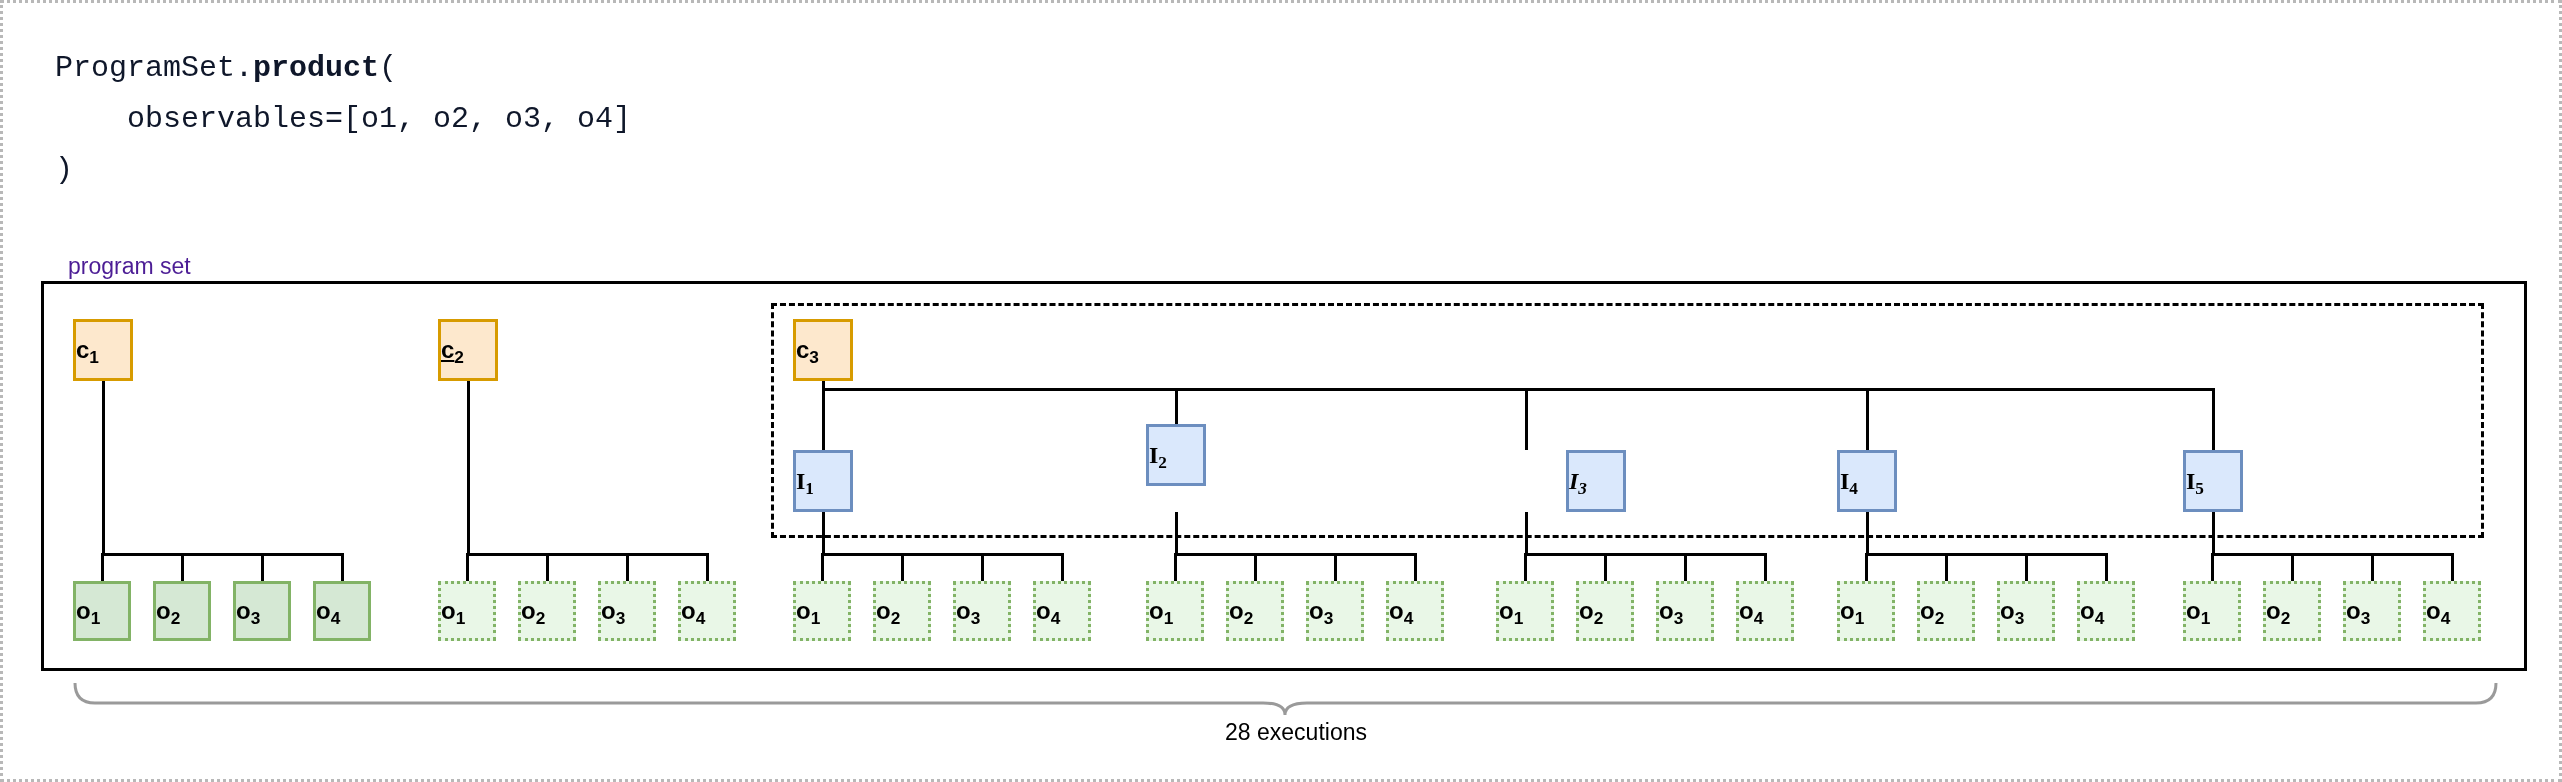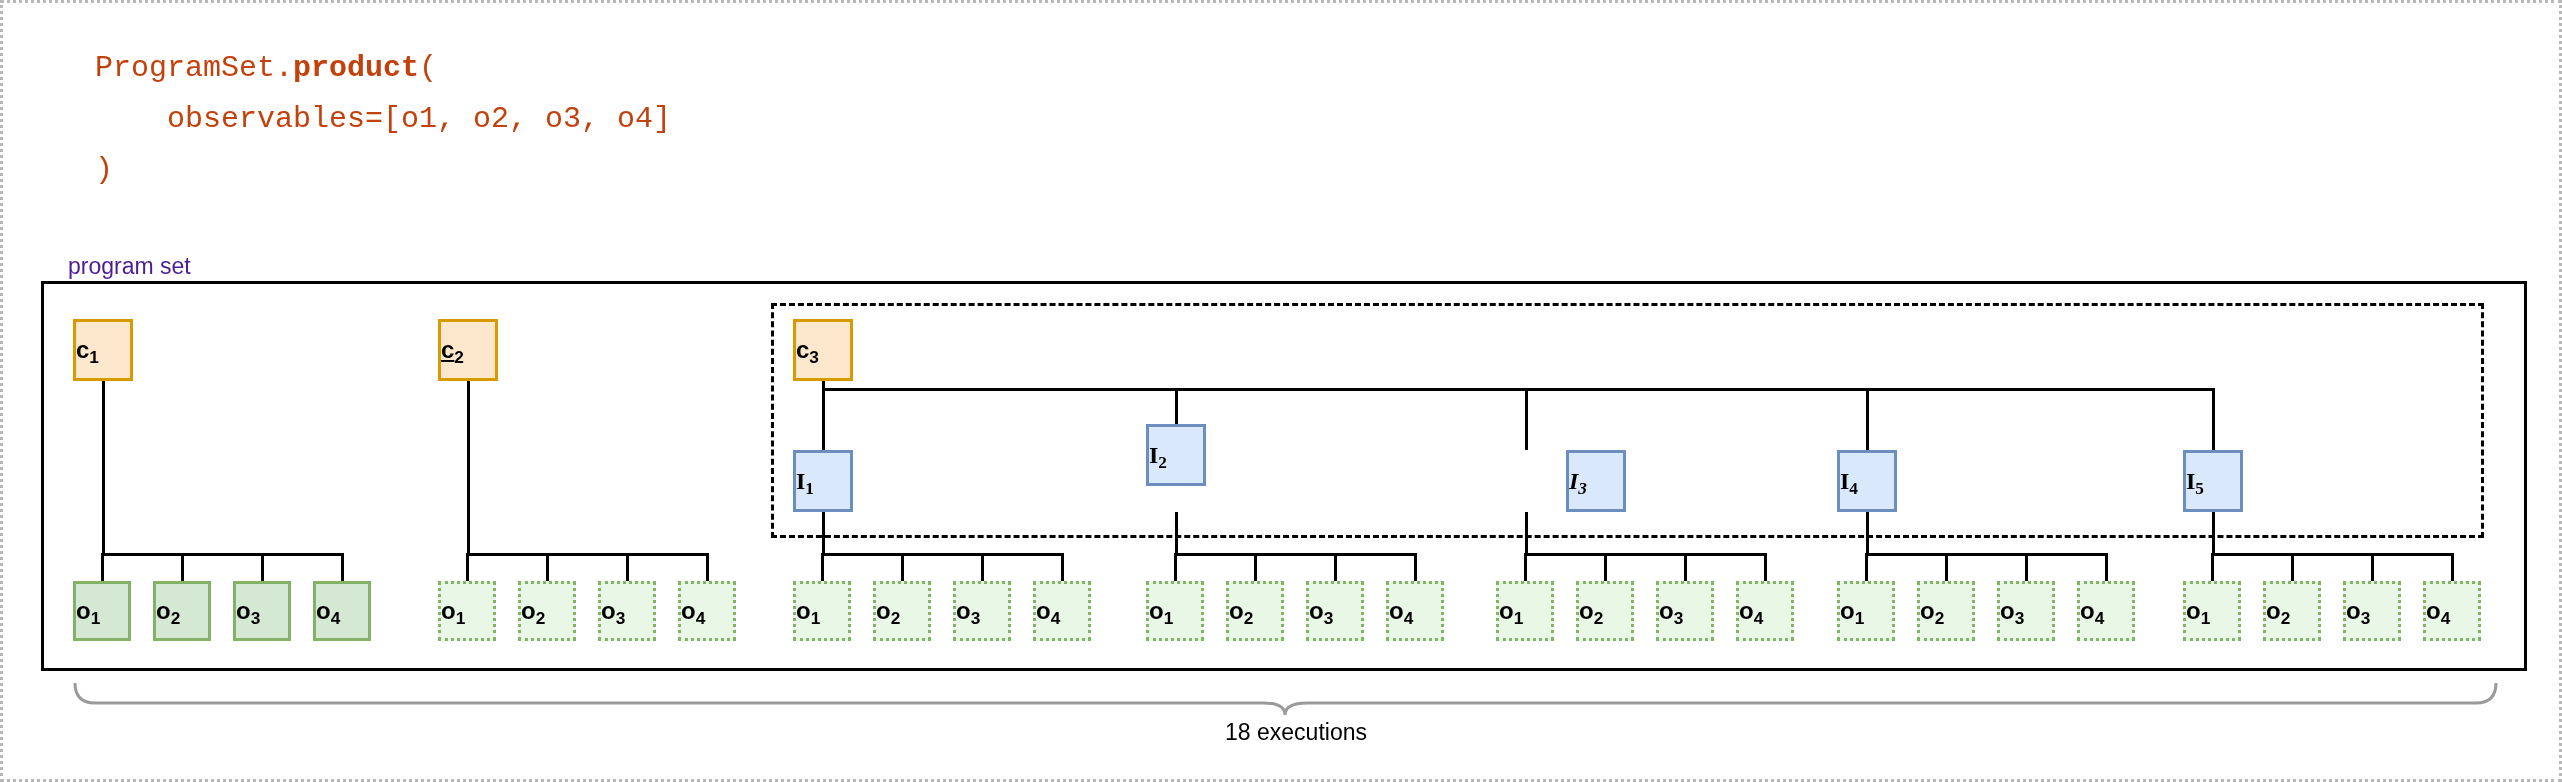--- a/index.html
+++ b/index.html
@@ -21,23 +21,22 @@
   }
 
   
   #code-block {
     position: absolute;
     left: 52px;
     top: 40px;
     font-family: "Liberation Mono", "DejaVu Sans Mono", monospace;
     font-size: 30px;
     line-height: 51px;
-    color: #c2410c;
+    color: #0f172a;
     white-space: pre;
-    margin-left: 40px;
   }
   #code-block .ln { display: block; white-space: pre; }
   #code-block .bold { font-weight: bold; }
 
   
   #programset-label {
     position: absolute;
     left: 65px;
     top: 252px;
     font-size: 23px;
@@ -325,16 +324,16 @@
       <div class="line vline" style="left: 2368px; top: 550px; height: 28px;"></div>
       <div class="line vline" style="left: 2448px; top: 550px; height: 28px;"></div>
     </div>
 
   <div id="brace-wrap">
     <svg viewBox="0 0 2425 36" preserveAspectRatio="none" aria-hidden="true">
       <path d="M 2,2 Q 2,22 22,22 L 1190,22 Q 1212,22 1212,34 Q 1212,22 1234,22 L 2403,22 Q 2423,22 2423,2" fill="none" stroke="#9a9a9a" stroke-width="3" vector-effect="non-scaling-stroke"></path>
     </svg>
   </div>
   <div id="executions-caption">
-    <span class="inner">18 executions</span>
+    <span class="inner">28 executions</span>
   </div>
 
 </div>
 
 </body></html>

